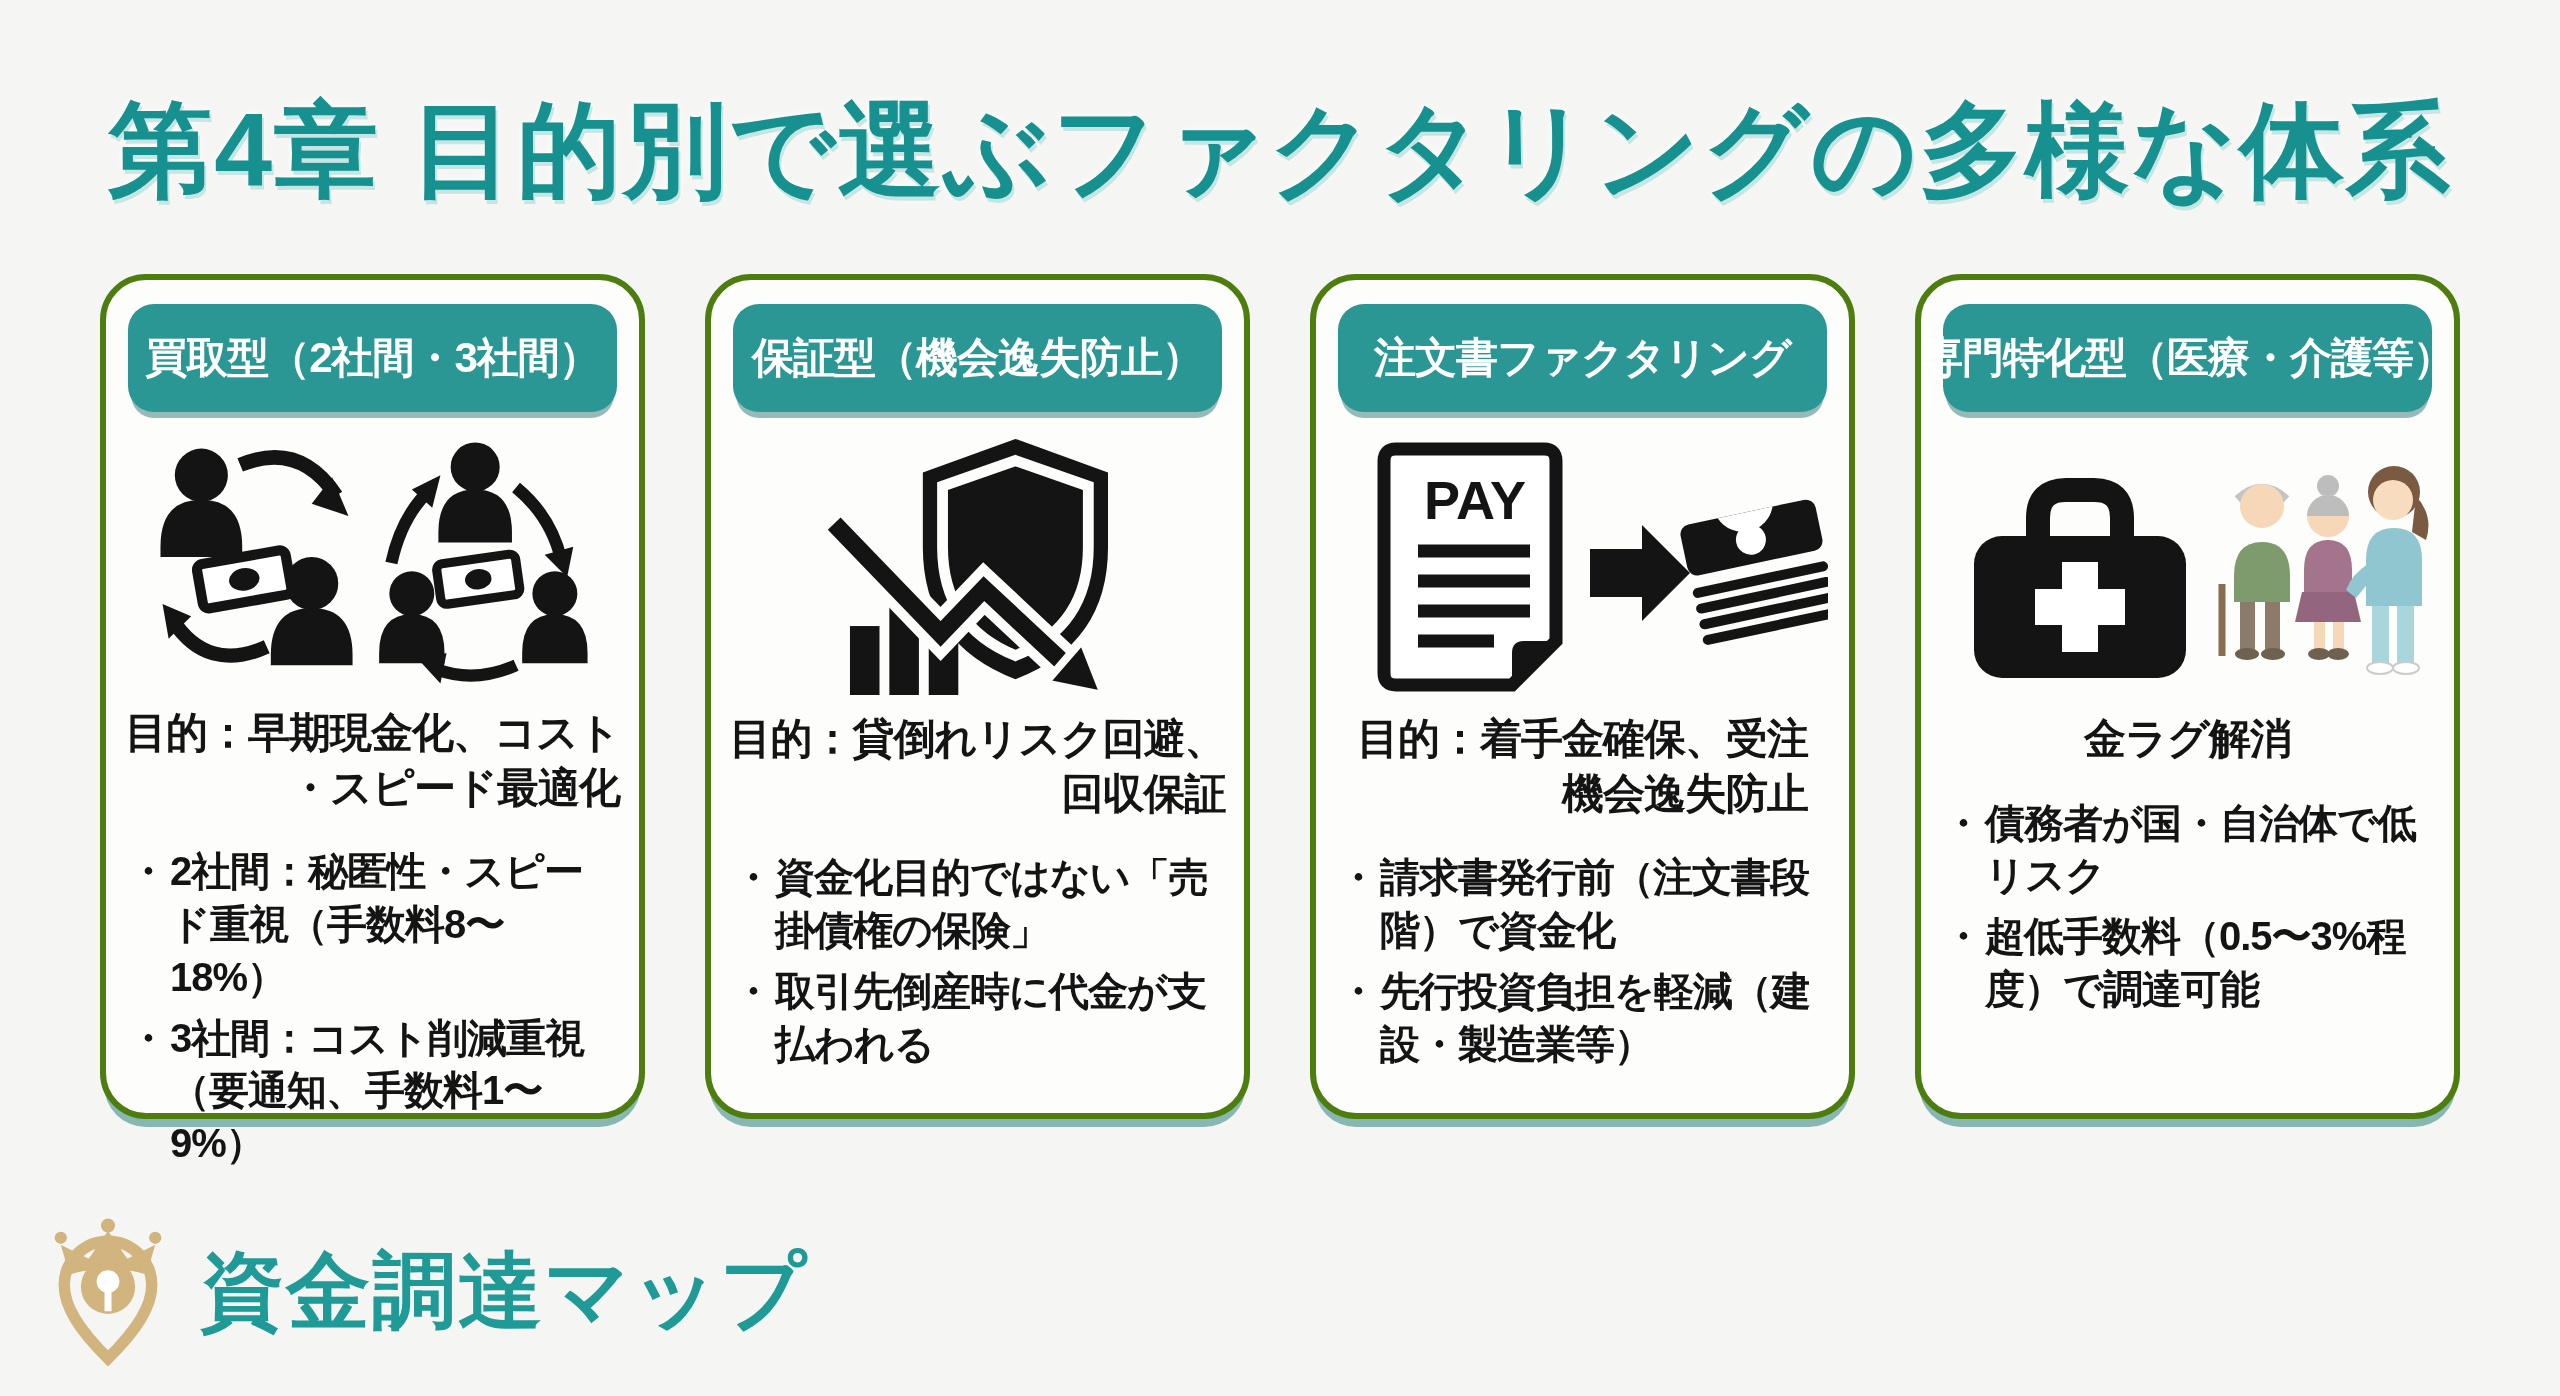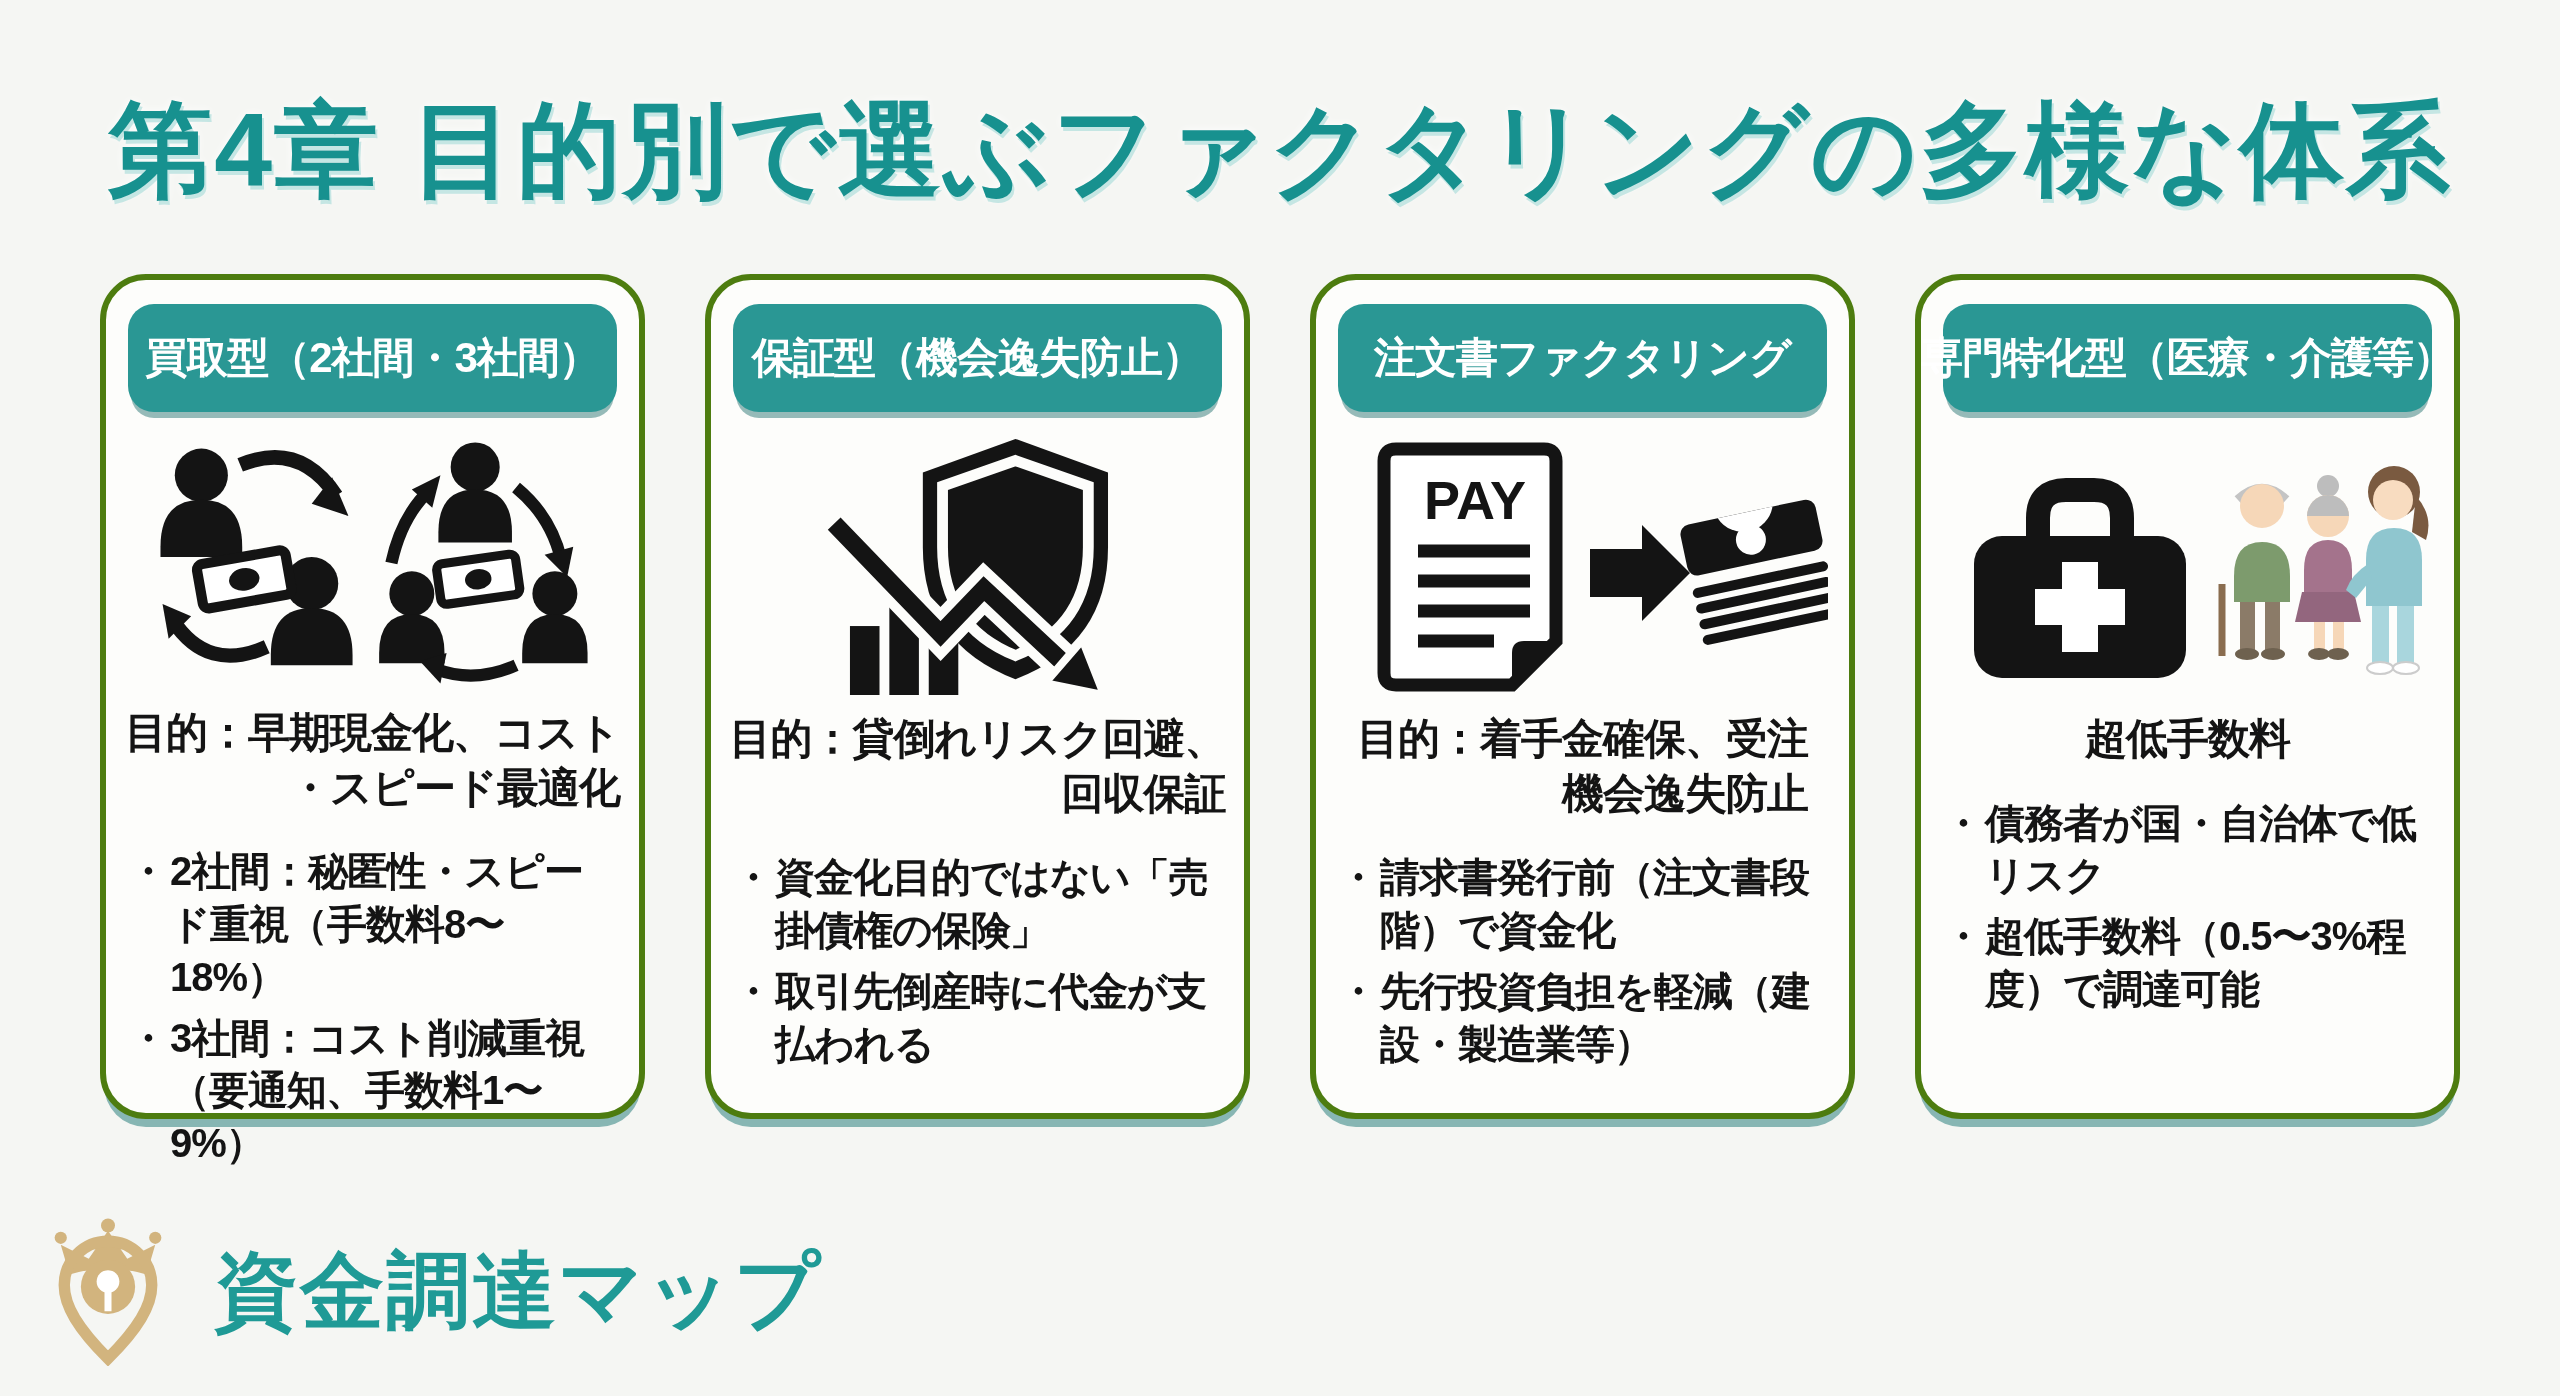--- a/index.html
+++ b/index.html
@@ -92,21 +92,21 @@
   .bullet .dot{
     position:absolute;
     left:0;top:0;
   }
   .footer{
     position:absolute;
     left:38px;
     top:1218px;
     display:flex;
     align-items:center;
-    gap:36px;
+    gap:22px;
     font-family:Liberation Serif, serif;
   }
   .logo-text{
     color:#1f9a96;
     font-size:84px;
     font-weight:800;
     letter-spacing:2px;
     white-space:nowrap;
   }
   svg{display:block;}
@@ -283,21 +283,21 @@
         <circle cx="455" cy="56" r="20" fill="#f8dcc0"></circle>
         <path d="M428 116 q0 -32 28 -32 q28 0 28 32 v46 h-56 z" fill="#8fc6cf"></path>
         <path d="M430 120 q-16 10 -22 26 l10 8 q10 -12 16 -20 z" fill="#8fc6cf"></path>
         <rect x="434" y="162" width="17" height="58" fill="#a9d6dd"></rect>
         <rect x="459" y="162" width="17" height="58" fill="#a9d6dd"></rect>
         <ellipse cx="442" cy="224" rx="13" ry="6" fill="#ffffff" stroke="#cccccc" stroke-width="2"></ellipse>
         <ellipse cx="468" cy="224" rx="13" ry="6" fill="#ffffff" stroke="#cccccc" stroke-width="2"></ellipse>
       </svg>
     </div>
     <div class="purpose">
-      <div>超低手数料</div>
+      <div>金ラグ解消</div>
     </div>
     <div class="bullets">
       <div class="bullet">
         <span class="dot">・</span>
         <span>債務者が国・自治体で低リスク</span>
       </div>
       <div class="bullet">
         <span class="dot">・</span>
         <span>超低手数料（0.5〜3%程度）で調達可能</span>
       </div>

